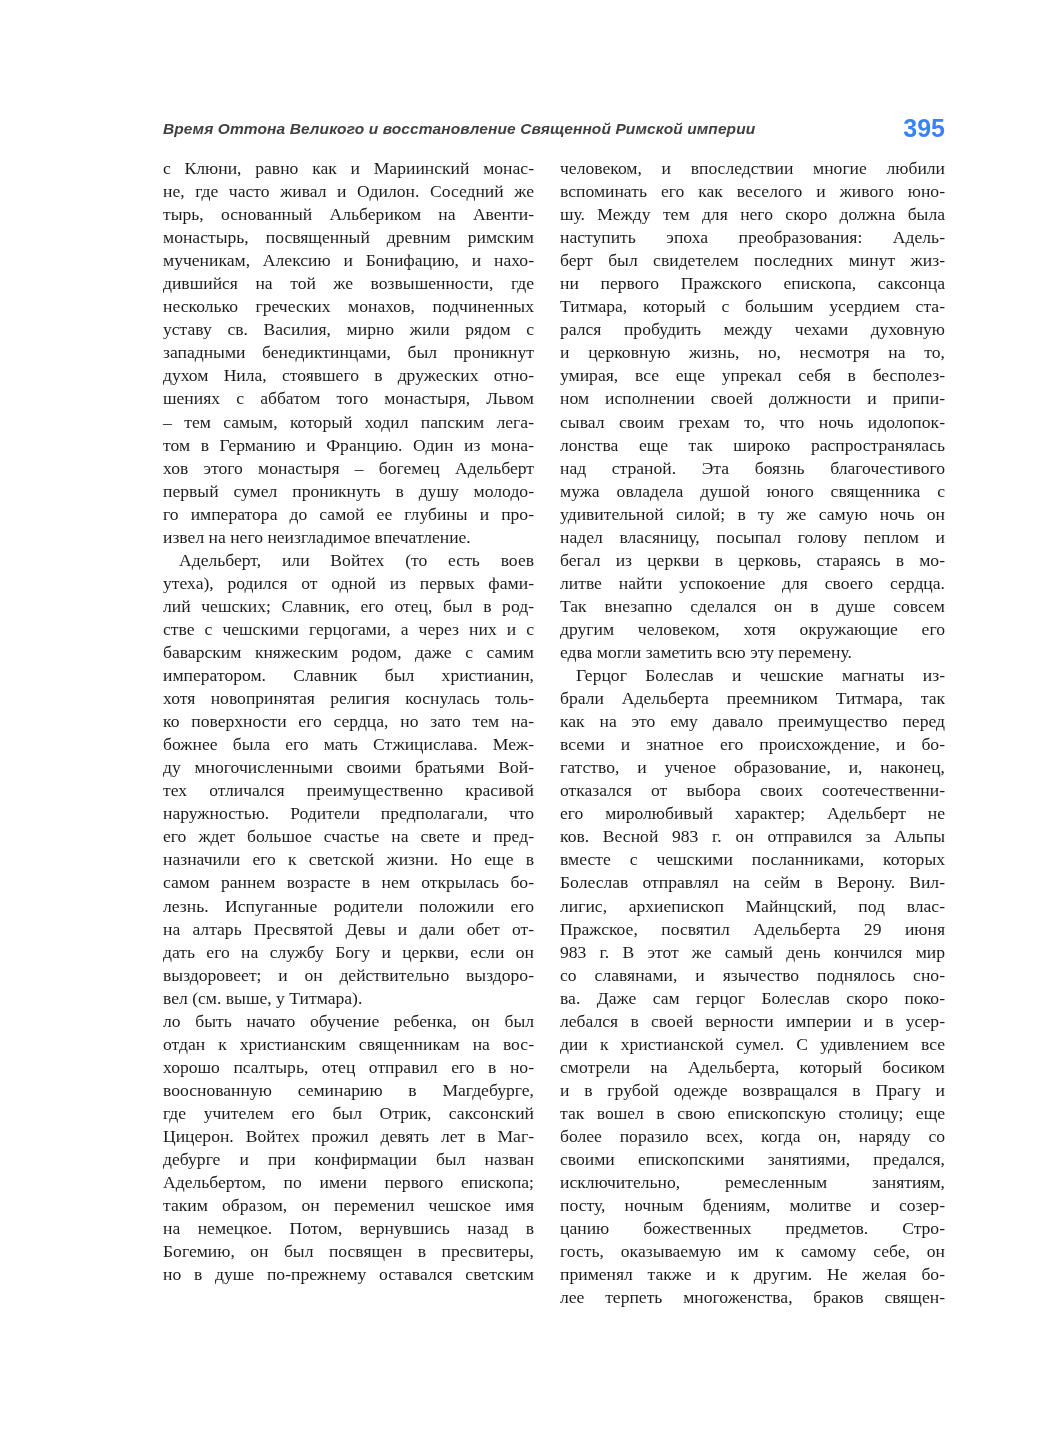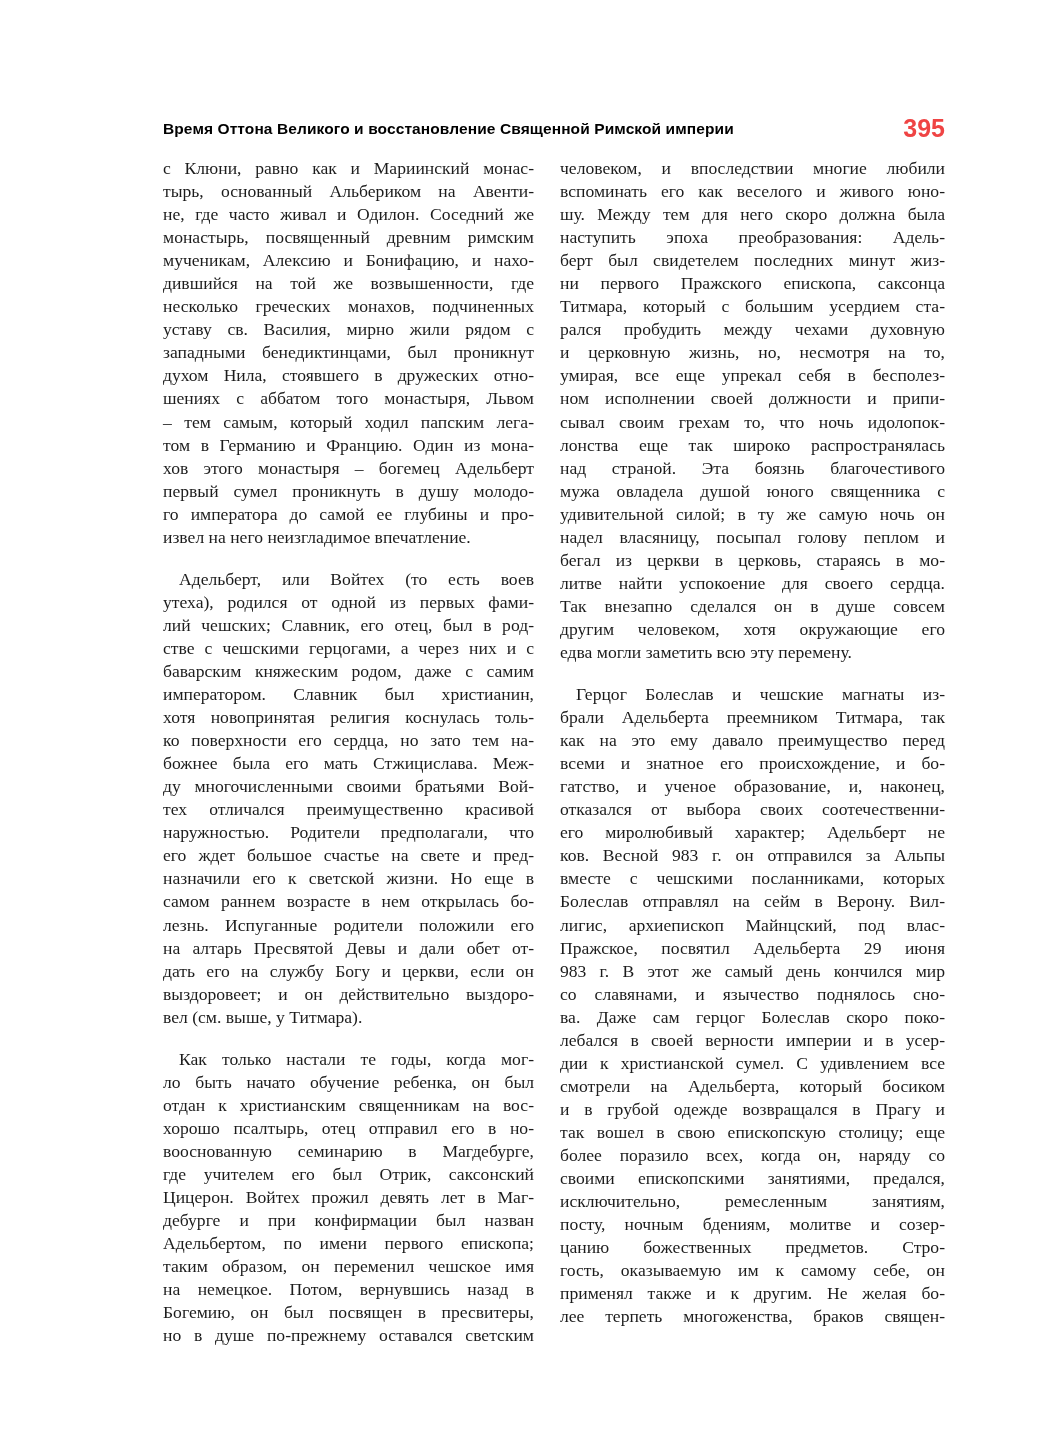--- a/index.html
+++ b/index.html
@@ -3,52 +3,52 @@
 <meta charset="utf-8">
 <style>
   html, body { margin:0; padding:0; background:#ffffff; }
   body { width:1062px; height:1447px; position:relative; overflow:hidden; }
   .page-header {
     position:absolute; left:163px; top:116px; width:782px; height:28px;
   }
   .running-title {
     position:absolute; left:0; top:4px;
     font-family:"Liberation Sans", sans-serif; font-weight:bold;
-    font-size:15.5px; color:#000000; letter-spacing:0.1px; white-space:nowrap;
+    font-size:15.5px; color:#404040; letter-spacing:0.1px; white-space:nowrap;font-style:italic;
   }
   .page-number {
     position:absolute; right:0; top:-2px;
     font-family:"Liberation Sans", sans-serif; font-weight:bold;
-    font-size:25px; color:#ef4444;
+    font-size:25px; color:#3b82f6;
   }
   .column {
     position:absolute; top:157px;
     font-family:Liberation Serif, serif; font-size:17.6px; color:#1c1c1c;
   }
   .col-left { left:163px; width:371px; }
   .col-right { left:560px; width:385px; }
   .line {
     display:block; height:23.05px; line-height:23.05px;
     text-align:justify; text-align-last:justify; white-space:nowrap; overflow:visible;
   }
   .line.last { text-align-last:left; }
-  .line.indent { padding-left:16px;margin-top:19px; }
+  .line.indent { padding-left:16px; }
 </style>
 </head>
 <body>
 
 <div class="page-header">
   <span class="running-title">Время Оттона Великого и восстановление Священной Римской империи</span>
   <span class="page-number">395</span>
 </div>
 
 <div class="column col-left" id="col-left">
     <span class="line">с Клюни, равно как и Мариинский монас-</span>
+    <span class="line">не, где часто живал и Одилон. Соседний же</span>
     <span class="line">тырь, основанный Альбериком на Авенти-</span>
-    <span class="line">не, где часто живал и Одилон. Соседний же</span>
     <span class="line">монастырь, посвященный древним римским</span>
     <span class="line">мученикам, Алексию и Бонифацию, и нахо-</span>
     <span class="line">дившийся на той же возвышенности, где</span>
     <span class="line">несколько греческих монахов, подчиненных</span>
     <span class="line">уставу св. Василия, мирно жили рядом с</span>
     <span class="line">западными бенедиктинцами, был проникнут</span>
     <span class="line">духом Нила, стоявшего в дружеских отно-</span>
     <span class="line">шениях с аббатом того монастыря, Львом</span>
     <span class="line">– тем самым, который ходил папским лега-</span>
     <span class="line">том в Германию и Францию. Один из мона-</span>
@@ -69,21 +69,20 @@
     <span class="line">тех отличался преимущественно красивой</span>
     <span class="line">наружностью. Родители предполагали, что</span>
     <span class="line">его ждет большое счастье на свете и пред-</span>
     <span class="line">назначили его к светской жизни. Но еще в</span>
     <span class="line">самом раннем возрасте в нем открылась бо-</span>
     <span class="line">лезнь. Испуганные родители положили его</span>
     <span class="line">на алтарь Пресвятой Девы и дали обет от-</span>
     <span class="line">дать его на службу Богу и церкви, если он</span>
     <span class="line">выздоровеет; и он действительно выздоро-</span>
     <span class="line last">вел (см. выше, у Титмара).</span>
-    <span class="line indent">Как только настали те годы, когда мог-</span>
     <span class="line">ло быть начато обучение ребенка, он был</span>
     <span class="line">отдан к христианским священникам на вос-</span>
     <span class="line">хорошо псалтырь, отец отправил его в но-</span>
     <span class="line">воосно­ванную семинарию в Магдебурге,</span>
     <span class="line">где учителем его был Отрик, саксонский</span>
     <span class="line">Цицерон. Войтех прожил девять лет в Маг-</span>
     <span class="line">дебурге и при конфирмации был назван</span>
     <span class="line">Адельбертом, по имени первого епископа;</span>
     <span class="line">таким образом, он переменил чешское имя</span>
     <span class="line">на немецкое. Потом, вернувшись назад в</span>

